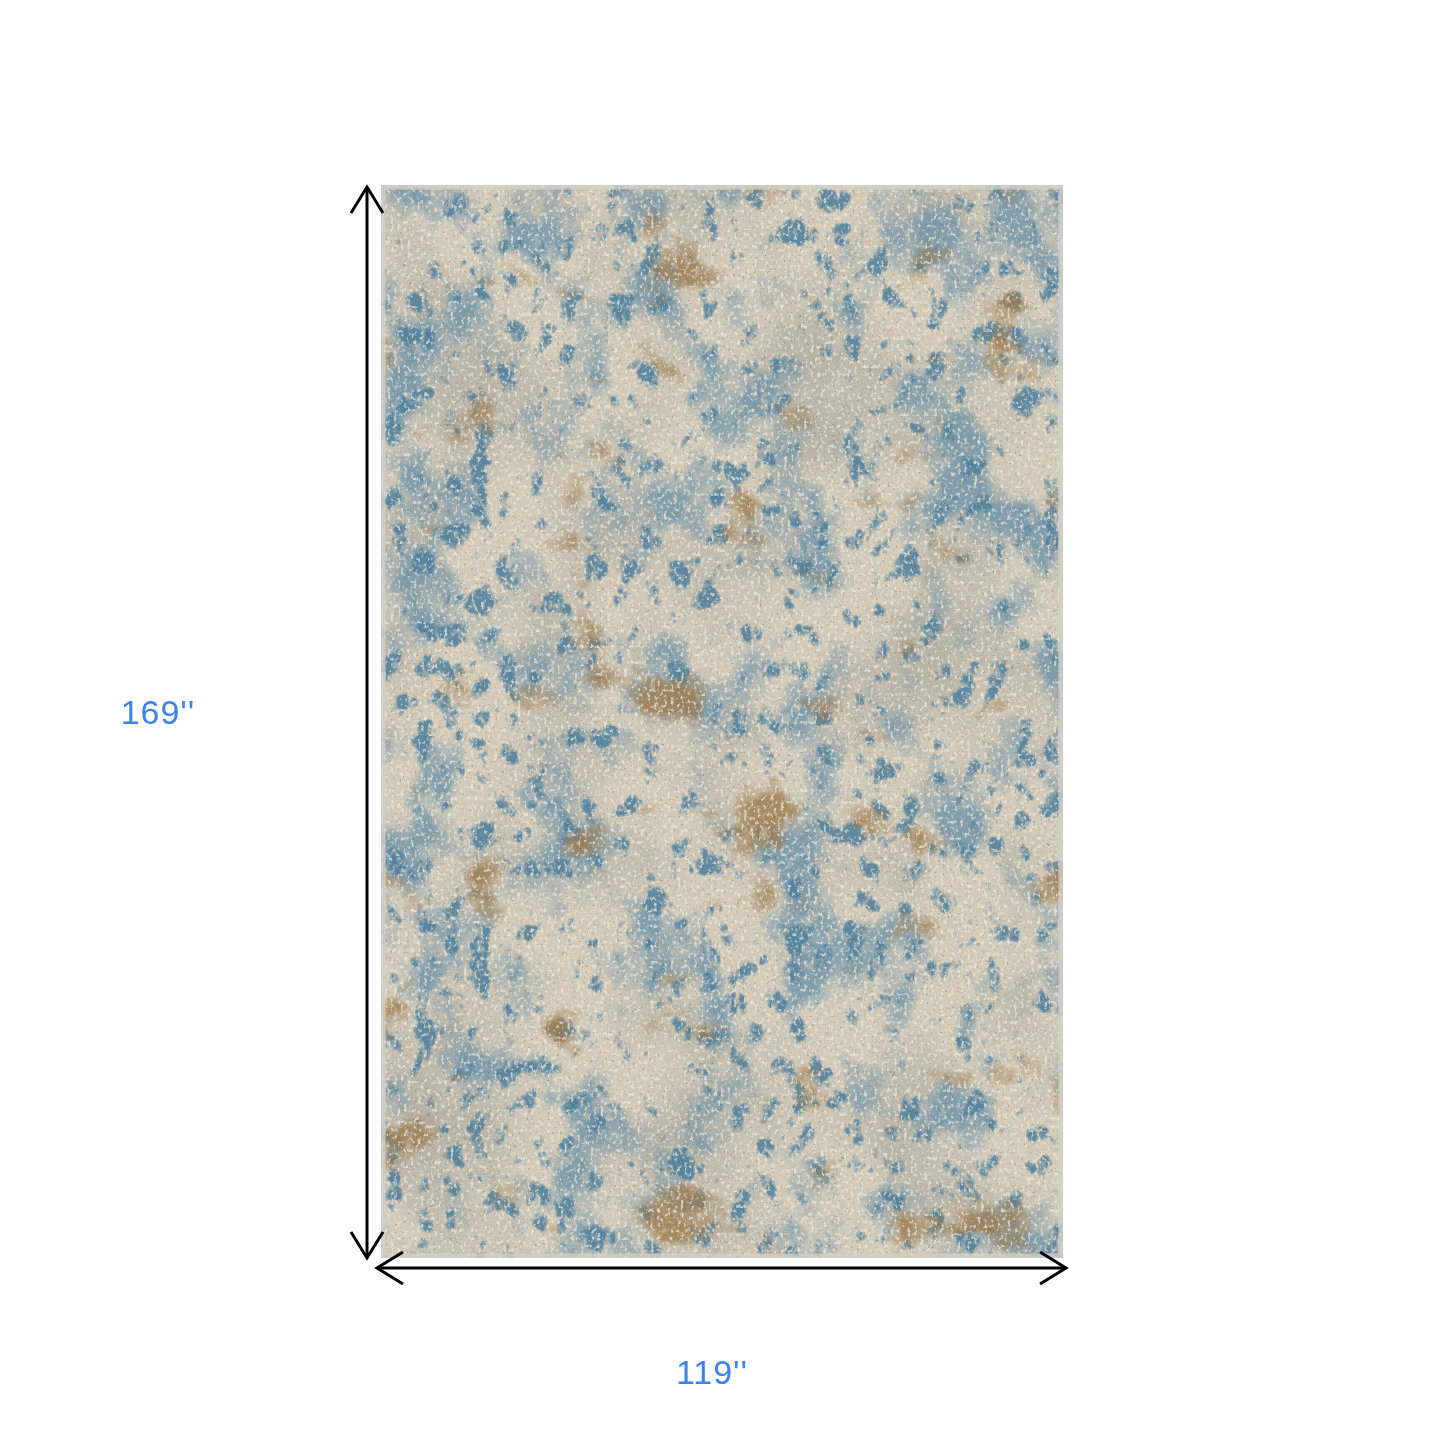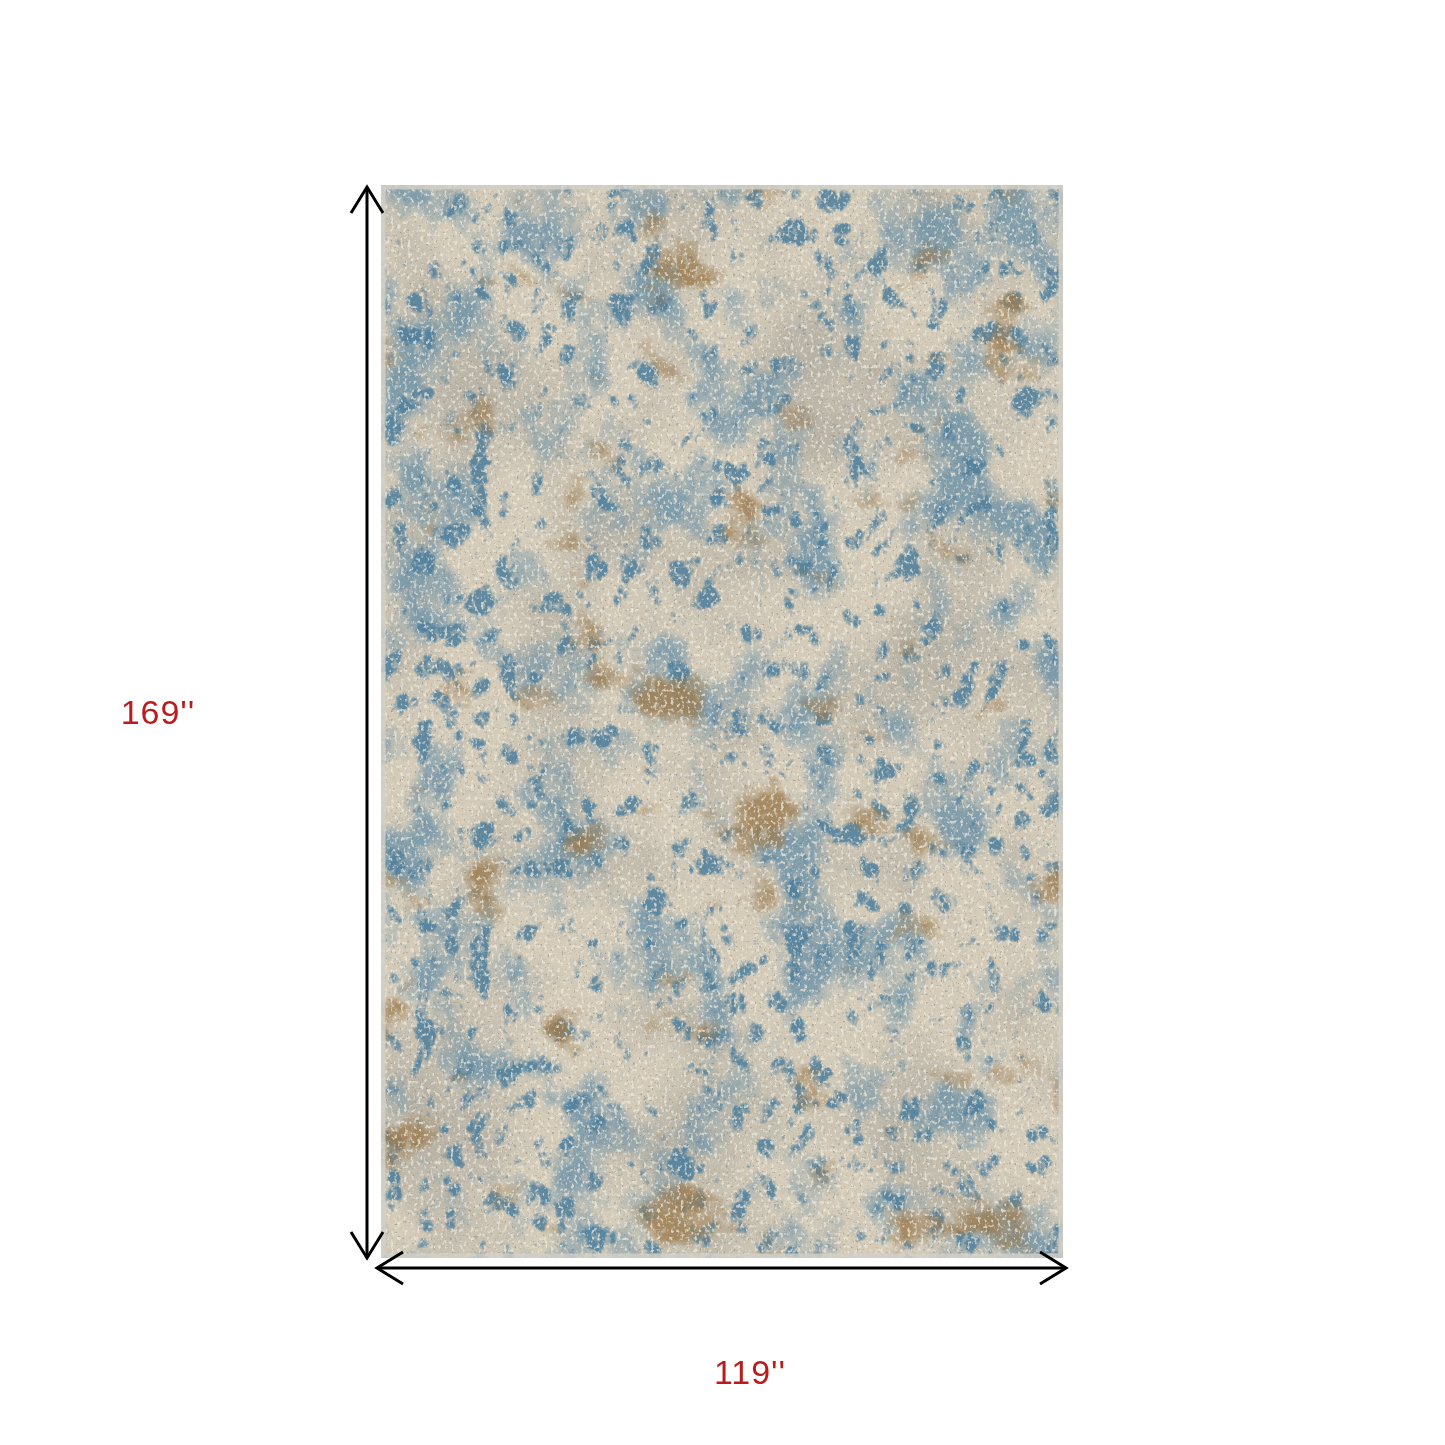--- a/index.html
+++ b/index.html
@@ -28,26 +28,26 @@
     left: 0;
     top: 0;
     width: 1445px;
     height: 1445px;
     pointer-events: none;
   }
   .dim-label {
     position: absolute;
     transform: translate(-50%, -50%);
     font-size: 34px;
-    color: #b91c1c;
+    color: #3b82f6;
     white-space: nowrap;
     letter-spacing: 1px;
   }
   .dim-label.height { left: 158px;  top: 712px; }
-  .dim-label.width  { left: 750px;  top: 1372px; }
+  .dim-label.width  { left: 712px;  top: 1372px; }
 </style>
 </head>
 <body>
 
 <div class="stage">
 
   <svg class="rug" viewBox="0 0 682 1073" xmlns="http://www.w3.org/2000/svg" preserveAspectRatio="none">
     <defs>
       <filter id="shadeGray" x="-5%" y="-5%" width="110%" height="110%">
         <feTurbulence type="fractalNoise" baseFrequency="0.008 0.007" numOctaves="4" seed="3" result="n"></feTurbulence>

